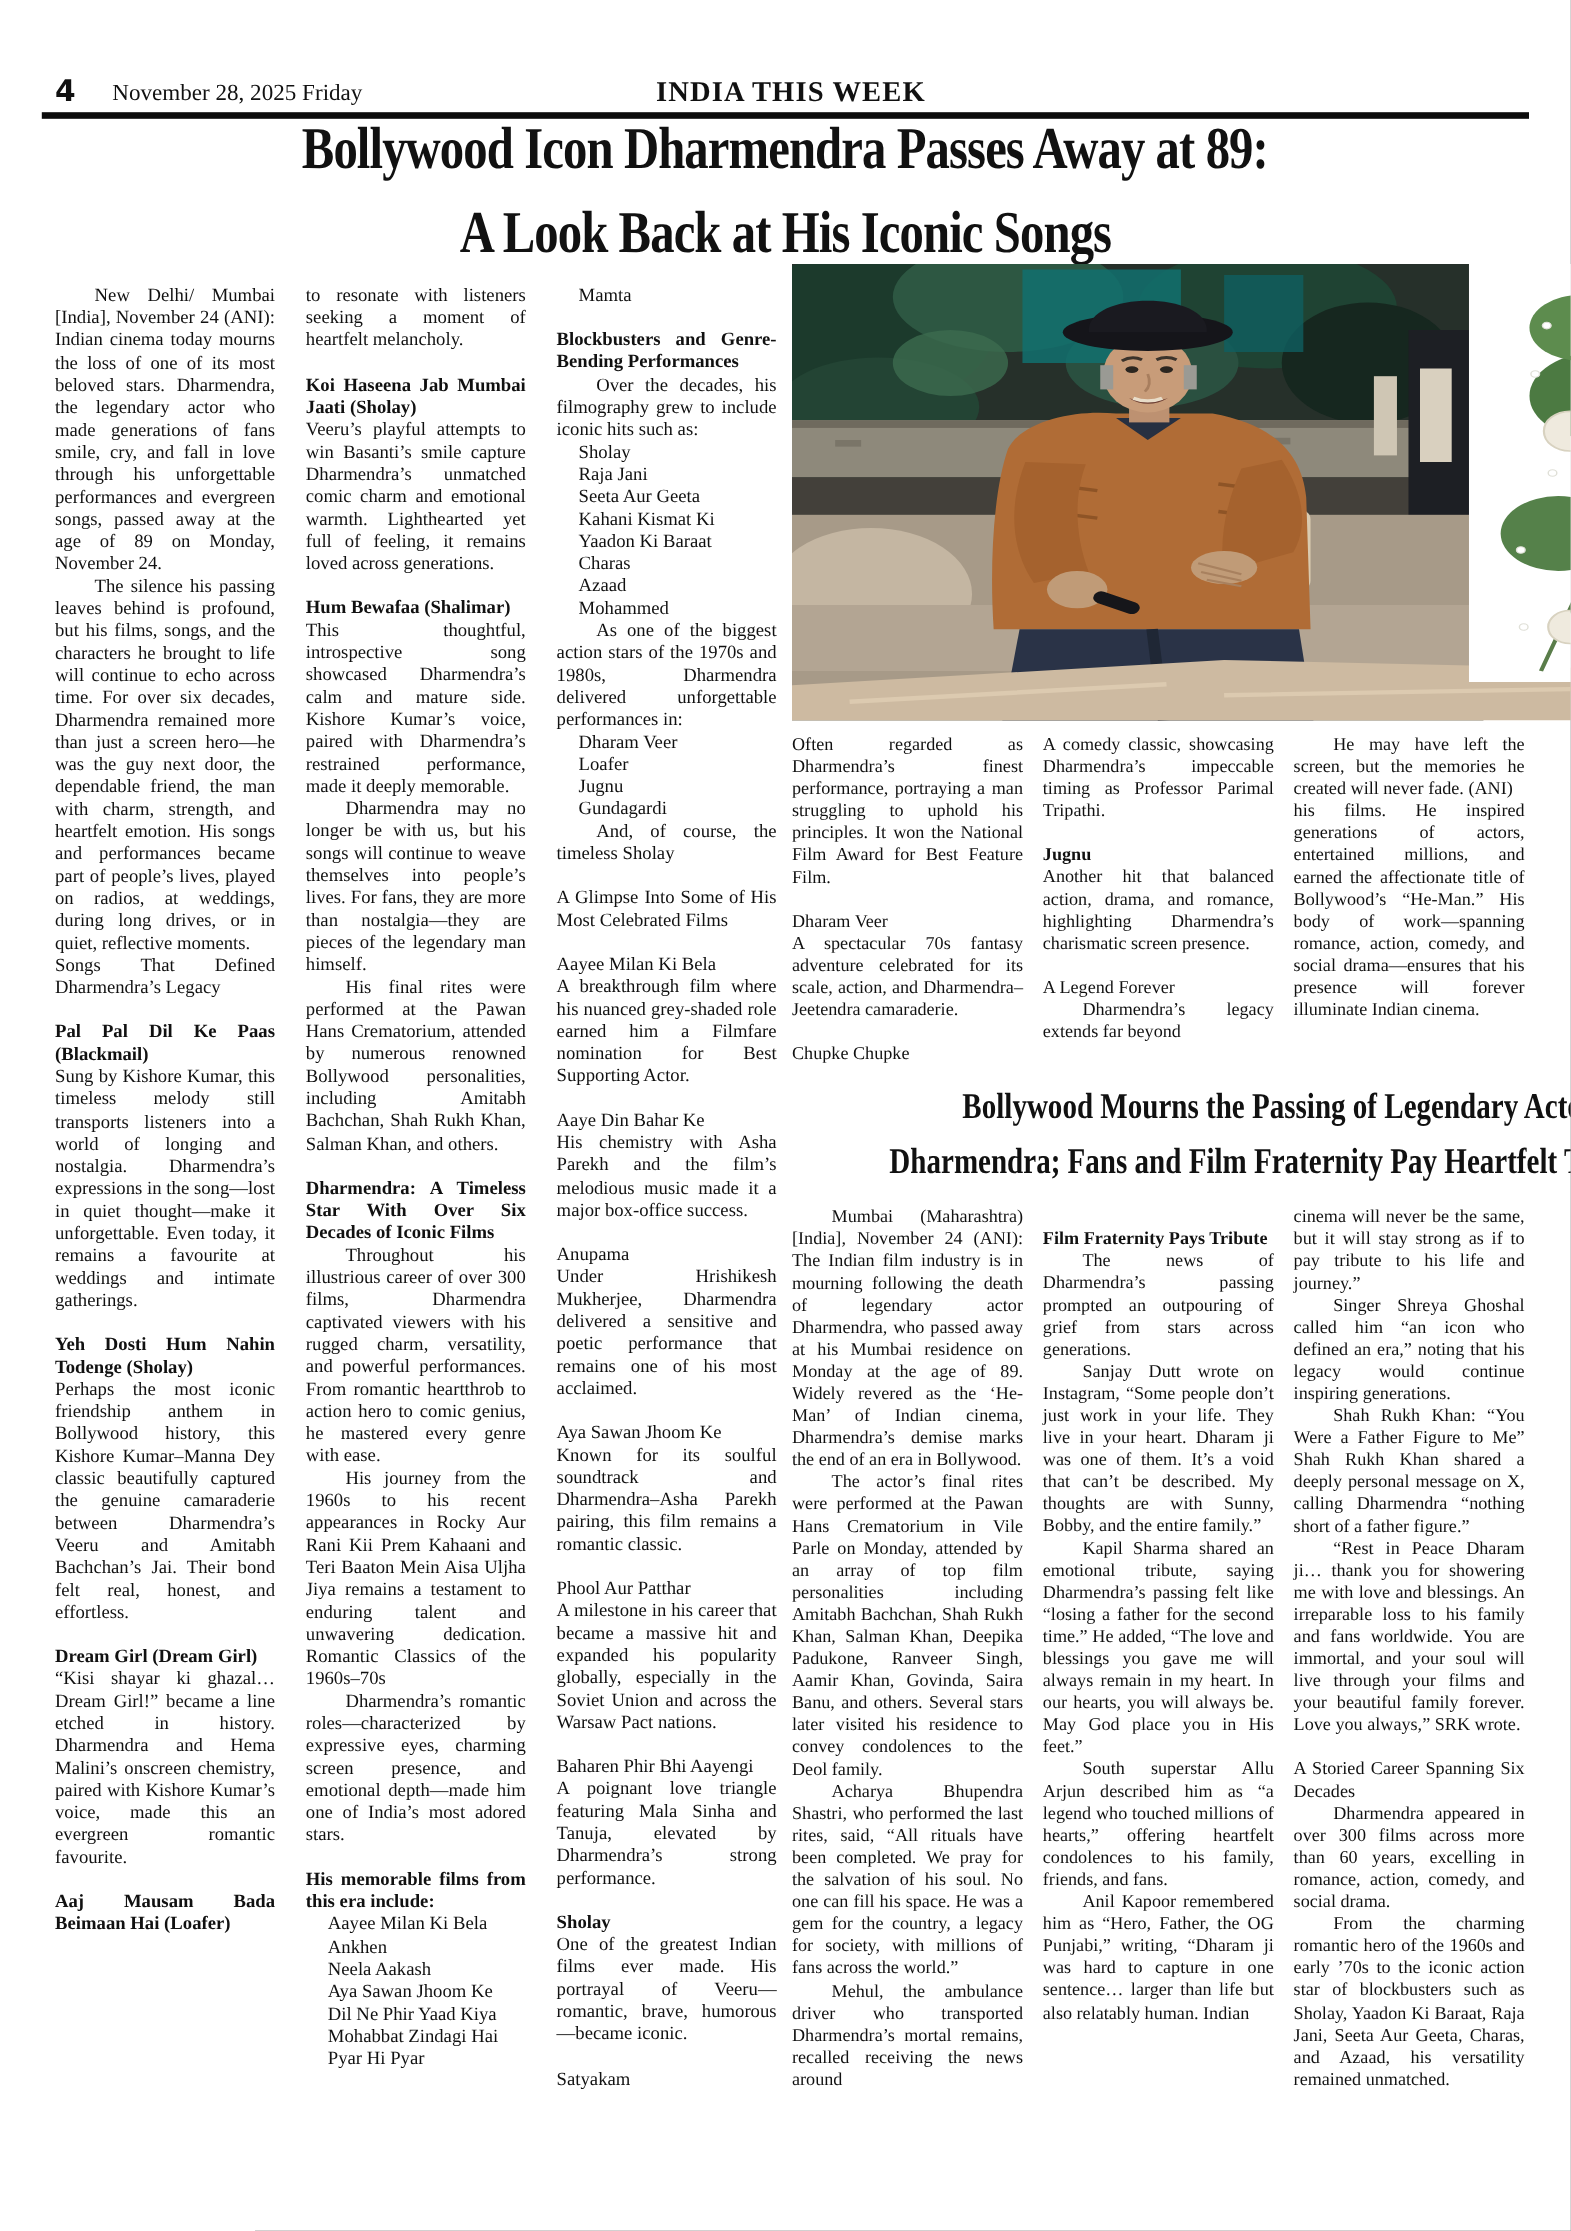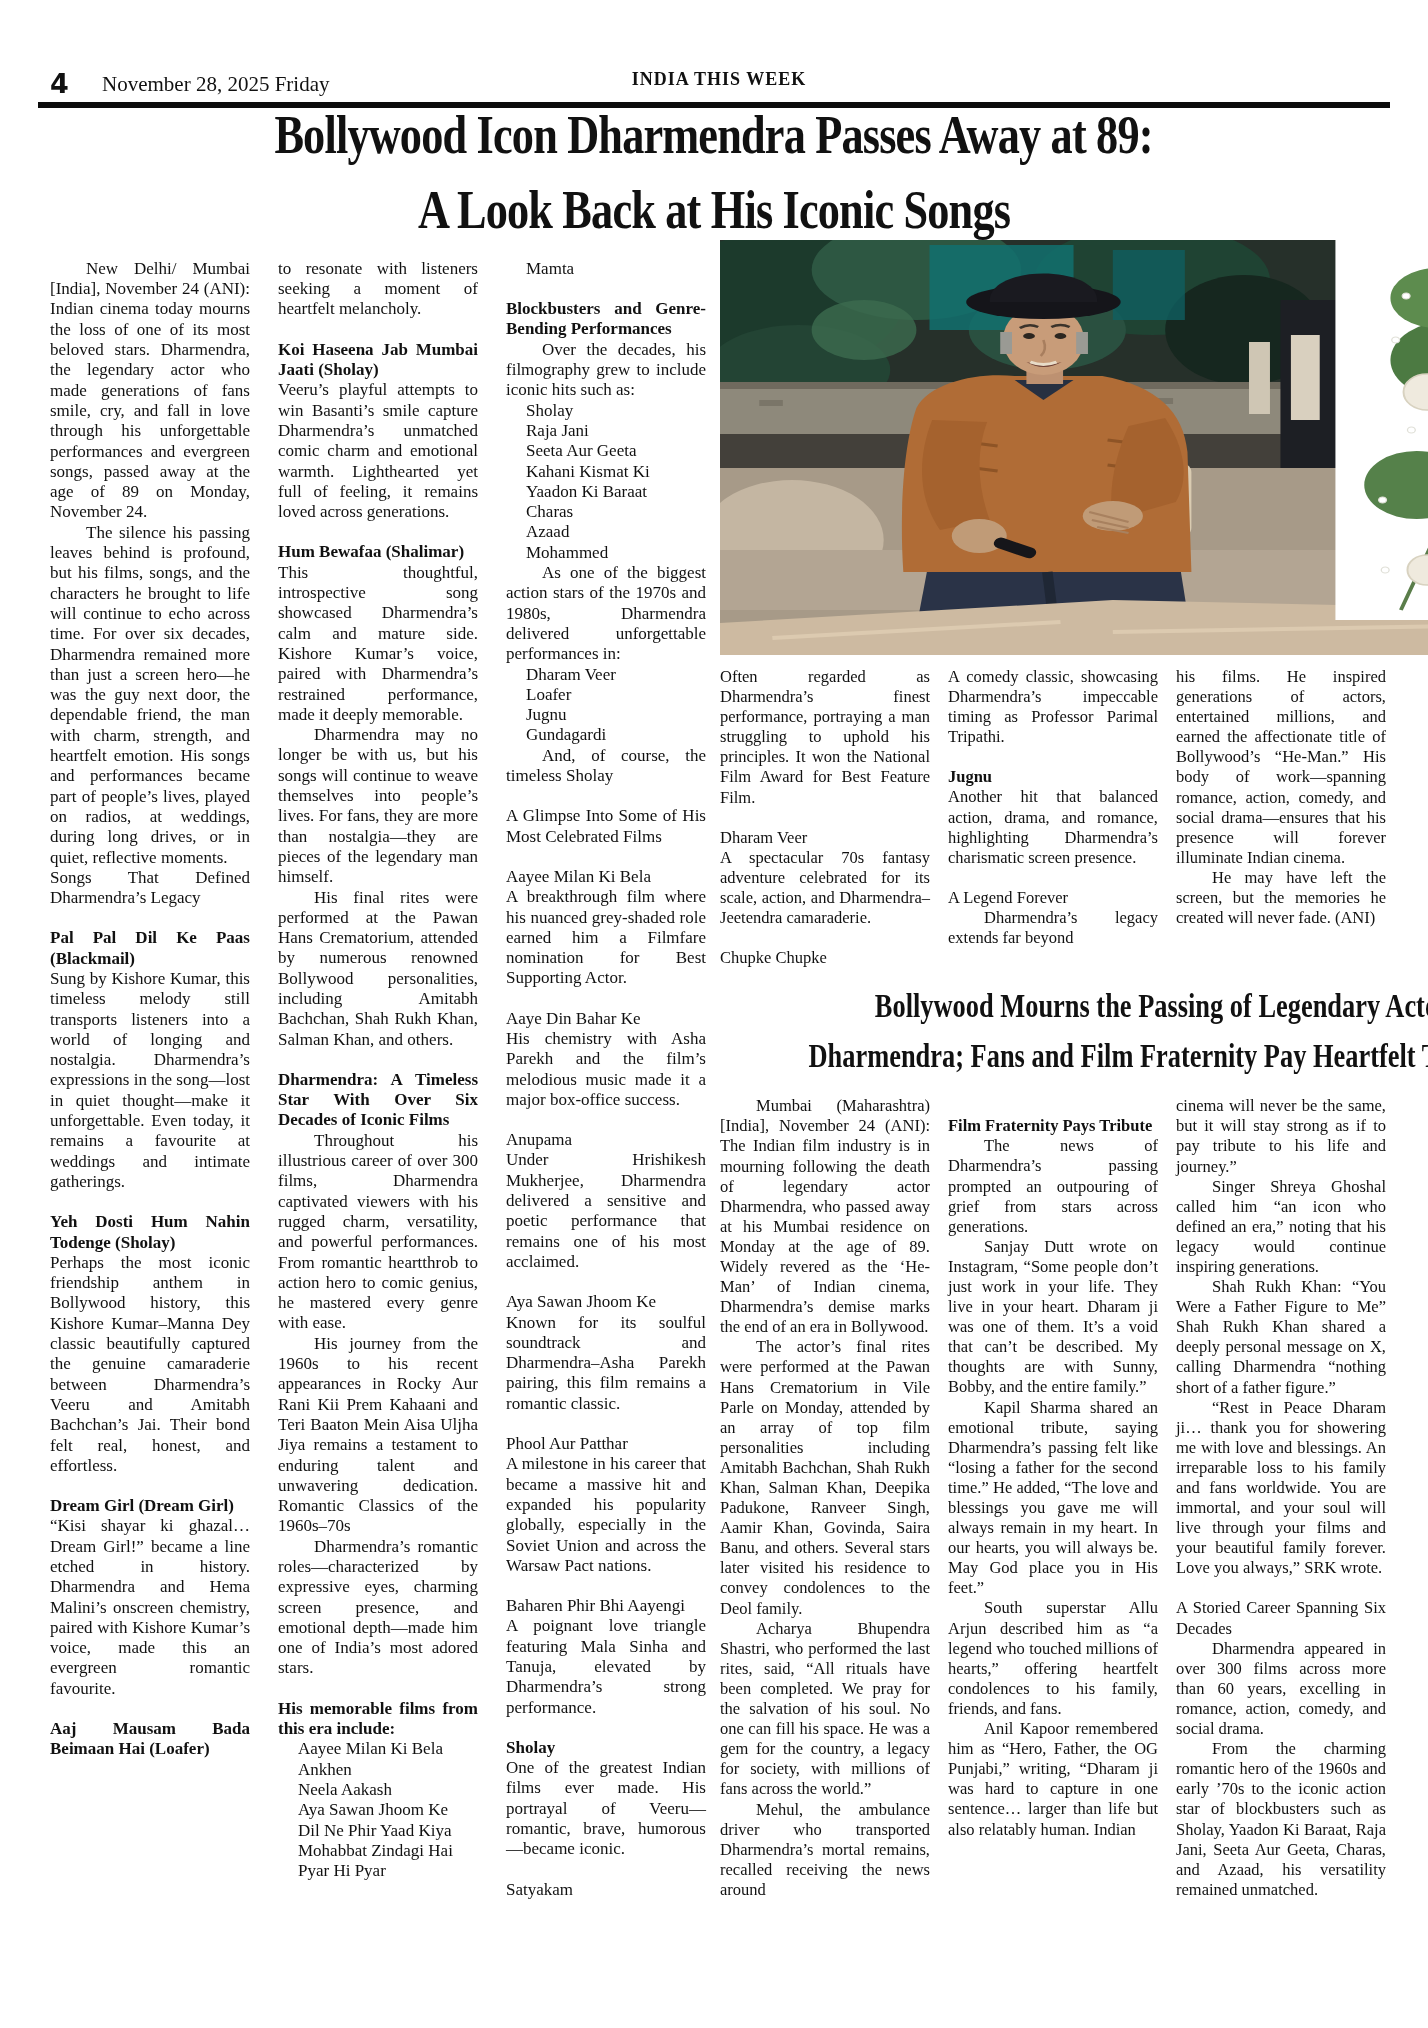--- a/index.html
+++ b/index.html
@@ -2,21 +2,21 @@
 <html><head>
 <meta charset="utf-8">
 <style>
   html,body{margin:0;padding:0;background:#888;}
   .page{position:relative;width:1428px;height:2028px;background:#ffffff;margin:0 auto;
         font-family:"Liberation Serif","DejaVu Serif",serif;color:#111;overflow:hidden;}
   
   .hdr{position:absolute;top:66px;left:50px;right:40px;height:36px;}
   .pgnum{position:absolute;left:0;top:2px;font-size:27px;font-weight:bold;font-family:"DejaVu Sans",sans-serif;}
   .pgdate{position:absolute;left:52px;top:6px;font-size:21px;font-weight:normal;}
-  .masthead{position:absolute;left:0;right:0;top:3px;text-align:center;font-size:18px;font-weight:bold;letter-spacing:1px;}
+  .masthead{position:absolute;left:0;right:0;top:3px;text-align:center;font-size:26px;font-weight:bold;letter-spacing:1px;}
   .rule{position:absolute;top:102px;left:38px;right:38px;height:6px;background:#0c0c0c;}
   
   .headline1{position:absolute;top:104px;left:0;right:0;text-align:center;line-height:63px;font-weight:bold;}
   .h1line{display:inline-block;white-space:nowrap;transform:scaleX(.82);transform-origin:50% 50%;font-size:54px;letter-spacing:-1px;}
   
   .content{position:absolute;top:233px;left:50px;right:0;display:flex;align-items:flex-end;}
   .left-block{display:flex;gap:28px;width:656px;flex:0 0 656px;}
   .ncol{width:200px;flex:0 0 200px;}
   .right-block{flex:1;margin-left:14px;}
   .photo-fig{height:415px;margin:7px 0 0 0;}
@@ -260,22 +260,22 @@
             <p class="par s-hp">Chupke Chupke</p>
           </div>
         <div class="rcol">
             <p class="par s-p">A comedy classic, showcasing Dharmendra’s impeccable timing as Professor Parimal Tripathi.</p>
             <p class="par s-h">Jugnu</p>
             <p class="par s-p">Another hit that balanced action, drama, and romance, highlighting Dharmendra’s charismatic screen presence.</p>
             <p class="par s-hp">A Legend Forever</p>
             <p class="par s-pi">Dharmendra’s legacy extends far beyond</p>
           </div>
         <div class="rcol">
+            <p class="par s-pi">He may have left the screen, but the memories he created will never fade. (ANI)</p>
             <p class="par s-p">his films. He inspired generations of actors, entertained millions, and earned the affectionate title of Bollywood’s “He-Man.” His body of work—spanning romance, action, comedy, and social drama—ensures that his presence will forever illuminate Indian cinema.</p>
-            <p class="par s-pi">He may have left the screen, but the memories he created will never fade. (ANI)</p>
           </div>
       </div>
 
       <div class="headline2">
         <span class="h2line">Bollywood Mourns the Passing of Legendary Actor</span><br>
         <span class="h2line">Dharmendra; Fans and Film Fraternity Pay Heartfelt Tributes</span>
       </div>
 
       <div class="row3">
         <div class="rcol">

